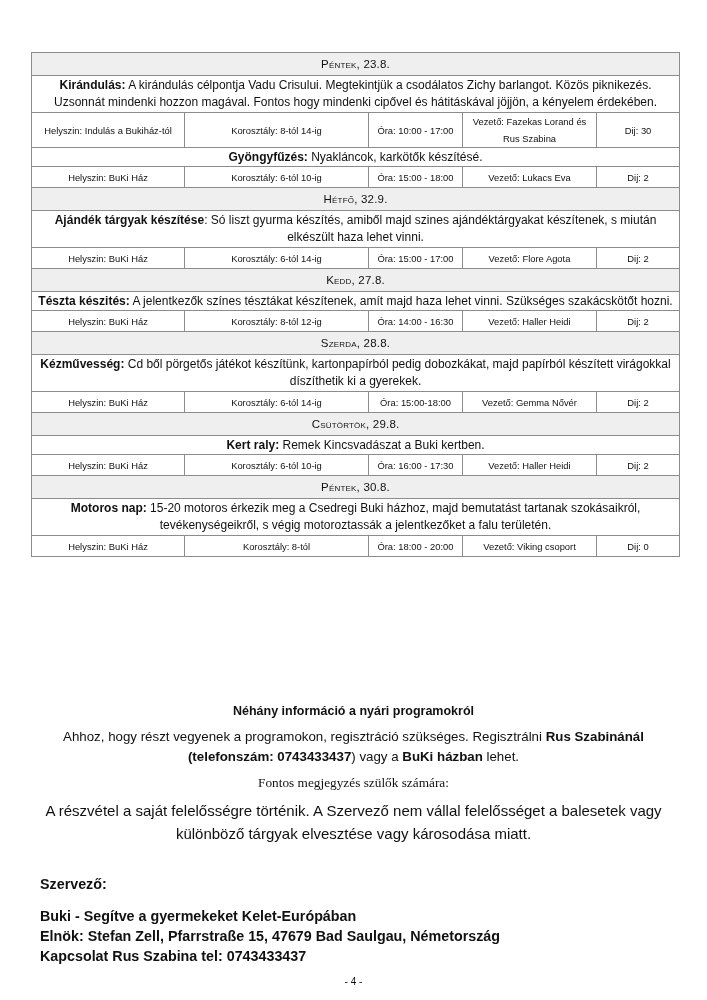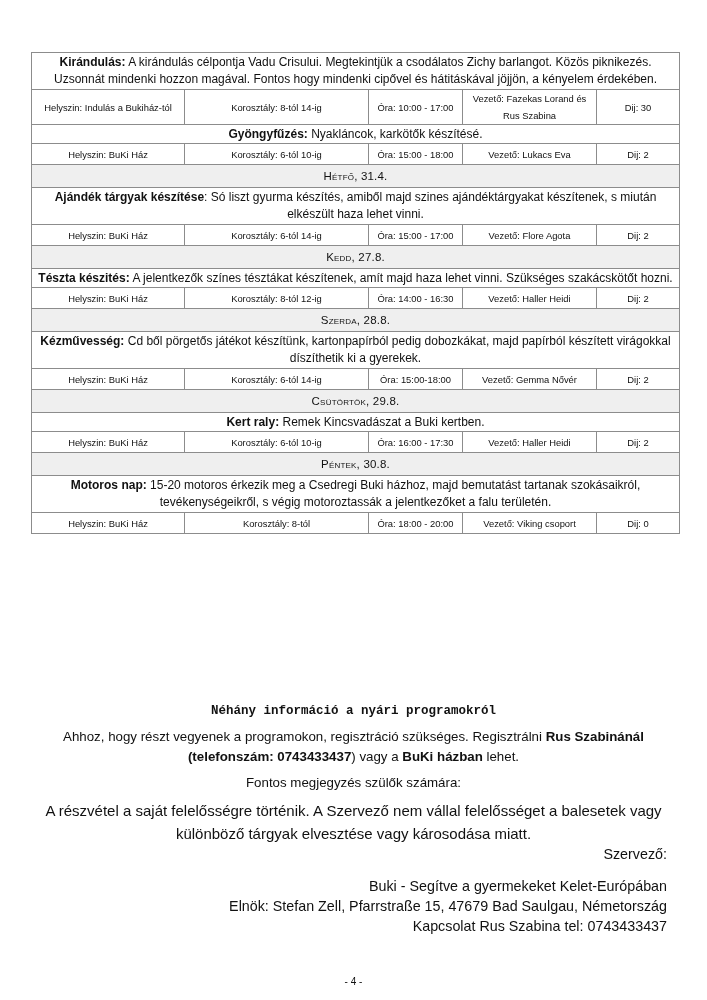--- a/index.html
+++ b/index.html
@@ -22,49 +22,52 @@
     .desc-row td { font-size: 12px; padding: 4px 6px; }
     .desc-row.one td { height: 18px; }
     .desc-row.two td { height: 36px; }
     .desc-title { font-weight: bold; }
     .info-row td { font-size: 9.4px; height: 20px; line-height: 12px; }
     .info-row.tall td { height: 28px; }
 
     #info {
       position: absolute; left: 40px; top: 702px; width: 627px; text-align: center;
     }
-    #info .heading { font-weight: bold; font-size: 12.5px; margin: 0 0 7px 0; line-height: 18px; font-family: Liberation Mono, monospace; }
+    #info .heading { font-weight: bold; font-size: 12.5px; margin: 0 0 7px 0; line-height: 18px; }
     #info .reg { font-size: 13.3px; line-height: 20px; margin: 0 0 6px 0; }
-    #info .note-label { font-size: 13.3px; line-height: 20px; margin: 0 0 6px 0; }
+    #info .note-label { font-size: 13.3px; line-height: 20px; margin: 0 0 6px 0; font-family: Liberation Serif, serif; }
     #info .warning { font-size: 15px; line-height: 23px; margin: 4px; }
     b { font-weight: bold; }
 
     #organizer {
-      position: absolute; left: 40px; top: 844px; width: 627px; text-align: right;
-      font-size: 14.3px; line-height: 20px;
+      position: absolute; left: 40px; top: 874px; width: 627px; text-align: left;
+      font-size: 14.3px; line-height: 20px; font-weight: bold;
     }
     #organizer .label { margin-bottom: 12px; }
     #page-number {
       position: absolute; left: 0; top: 976px; width: 707px; text-align: center;
       font-size: 10px;
     }
   </style>
 </head>
 <body>
 
 <table id="schedule">
   <colgroup>
     <col style="width:153px">
       <col style="width:184px">
       <col style="width:94px">
       <col style="width:134px">
       <col style="width:83px">
   </colgroup>
   <tbody>
 
+    <tr class="day-row">
+      <td colspan="5" class="day-name">Péntek, 23.8.</td>
+    </tr>
     <tr class="desc-row two">
       <td colspan="5"><span class="desc-title">Kirándulás:</span><span> A kirándulás célpontja Vadu Crisului. Megtekintjük a csodálatos Zichy barlangot. Közös piknikezés. Uzsonnát mindenki hozzon magával. Fontos hogy mindenki cipővel és hátitáskával jöjjön, a kényelem érdekében.</span></td>
     </tr>
     <tr class="info-row tall">
       <td>Helyszin: Indulás a Bukiház-tól</td>
       <td>Korosztály: 8-tól 14-ig</td>
       <td>Óra: 10:00 - 17:00</td>
       <td>Vezető: Fazekas Lorand és Rus Szabina</td>
       <td>Dij: 30</td>
     </tr>
@@ -73,21 +76,21 @@
     </tr>
     <tr class="info-row">
       <td>Helyszin: BuKi Ház</td>
       <td>Korosztály: 6-tól 10-ig</td>
       <td>Óra: 15:00 - 18:00</td>
       <td>Vezető: Lukacs Eva</td>
       <td>Dij: 2</td>
     </tr>
 
     <tr class="day-row">
-      <td colspan="5" class="day-name">Hétfő, 31.4.</td>
+      <td colspan="5" class="day-name">Hétfő, 32.9.</td>
     </tr>
     <tr class="desc-row two">
       <td colspan="5"><span class="desc-title">Ajándék tárgyak készítése</span><span>: Só liszt gyurma készítés, amiből majd szines ajándéktárgyakat készítenek, s miután elkészült haza lehet vinni.</span></td>
     </tr>
     <tr class="info-row">
       <td>Helyszin: BuKi Ház</td>
       <td>Korosztály: 6-tól 14-ig</td>
       <td>Óra: 15:00 - 17:00</td>
       <td>Vezető: Flore Agota</td>
       <td>Dij: 2</td>

